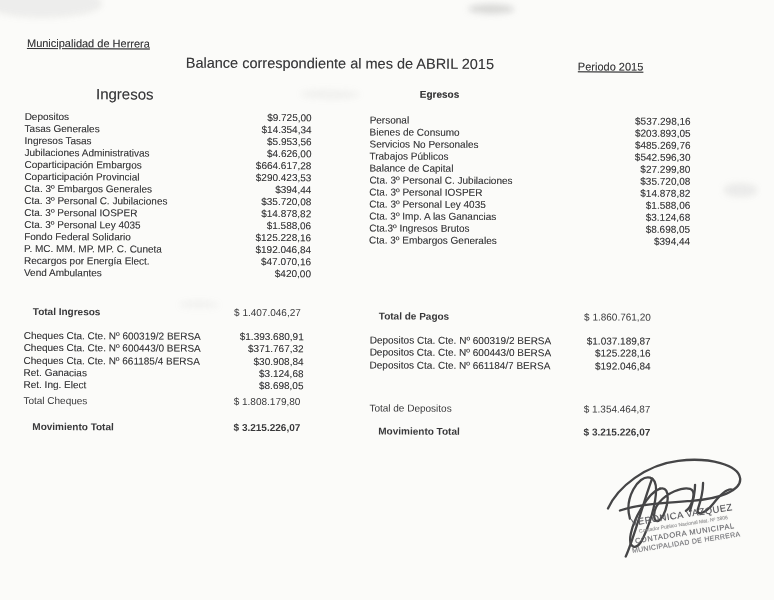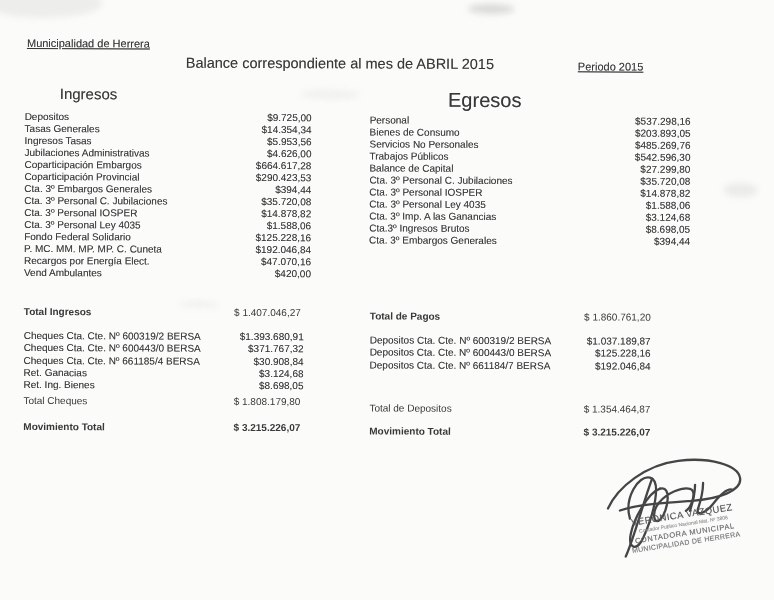--- a/index.html
+++ b/index.html
@@ -9,38 +9,38 @@
     font-family:"Liberation Sans", sans-serif;
     color:#38383a;
   }
   .sheet{
     position:absolute;inset:0;
     transform:rotate(0.25deg);
     transform-origin:40px 40px;
   }
   .txt{position:absolute;white-space:nowrap;text-shadow:0 0 .6px rgba(56,56,58,.45);}
   .u{text-decoration:underline;}
-  .b{font-weight:700;}
+  .b{font-weight:700;margin-left:9px;}
 
   
   .smudge{position:absolute;border-radius:50%;filter:blur(3px);pointer-events:none;}
   .sm1{left:468px;top:2px;width:46px;height:10px;background:rgba(130,130,128,.28);}
   .sm2{left:-18px;top:-12px;width:120px;height:30px;background:rgba(120,120,118,.10);}
   .sm3{left:300px;top:88px;width:60px;height:10px;background:rgba(130,130,128,.08);}
   .sm4{left:724px;top:180px;width:34px;height:14px;background:rgba(120,120,122,.12);}
   .sm5{left:180px;top:300px;width:40px;height:8px;background:rgba(130,130,128,.07);}
 
   
   .org{left:27px;top:37px;font-size:11px;}
   .title{left:170px;top:54px;width:340px;font-size:14.5px;text-align:center;}
   .period{left:578px;top:46px;font-size:11px;margin-top:12px;}
 
   
-  .hIngresos{left:60px;top:85px;width:130px;font-size:15px;text-align:left;}
-  .hEgresos{left:420px;top:87px;width:130px;font-size:20px;text-align:center;}
+  .hIngresos{left:60px;top:85px;width:130px;font-size:15px;text-align:center;}
+  .hEgresos{left:420px;top:87px;width:130px;font-size:10px;text-align:left;font-weight:bold;}
 
   
   .list{position:absolute;font-size:10px;}
   .list .row{display:flex;justify-content:space-between;height:12px;line-height:12px;}
   .list .lbl,.list .val{white-space:nowrap;text-shadow:0 0 .6px rgba(56,56,58,.45);}
   .ingresosList{left:25px;top:111px;width:287px;}
   .egresosList{left:370px;top:113px;width:321px;}
   .chequesList{left:25px;top:330px;width:280px;}
   .chequesList .row{height:12.3px;line-height:12.3px;}
   .depositosList{left:371px;top:333px;width:281px;}
@@ -212,21 +212,21 @@
       </div>
       <div class="row">
         <span class="lbl">Cheques Cta. Cte. Nº 661185/4 BERSA</span>
         <span class="val">$30.908,84</span>
       </div>
       <div class="row">
         <span class="lbl">Ret. Ganacias</span>
         <span class="val">$3.124,68</span>
       </div>
       <div class="row">
-        <span class="lbl">Ret. Ing. Bienes</span>
+        <span class="lbl">Ret. Ing. Elect</span>
         <span class="val">$8.698,05</span>
       </div>
     </div>
   <div class="list depositosList">
       <div class="row">
         <span class="lbl">Depositos Cta. Cte. Nº 600319/2 BERSA</span>
         <span class="val">$1.037.189,87</span>
       </div>
       <div class="row">
         <span class="lbl">Depositos Cta. Cte. Nº 600443/0 BERSA</span>

